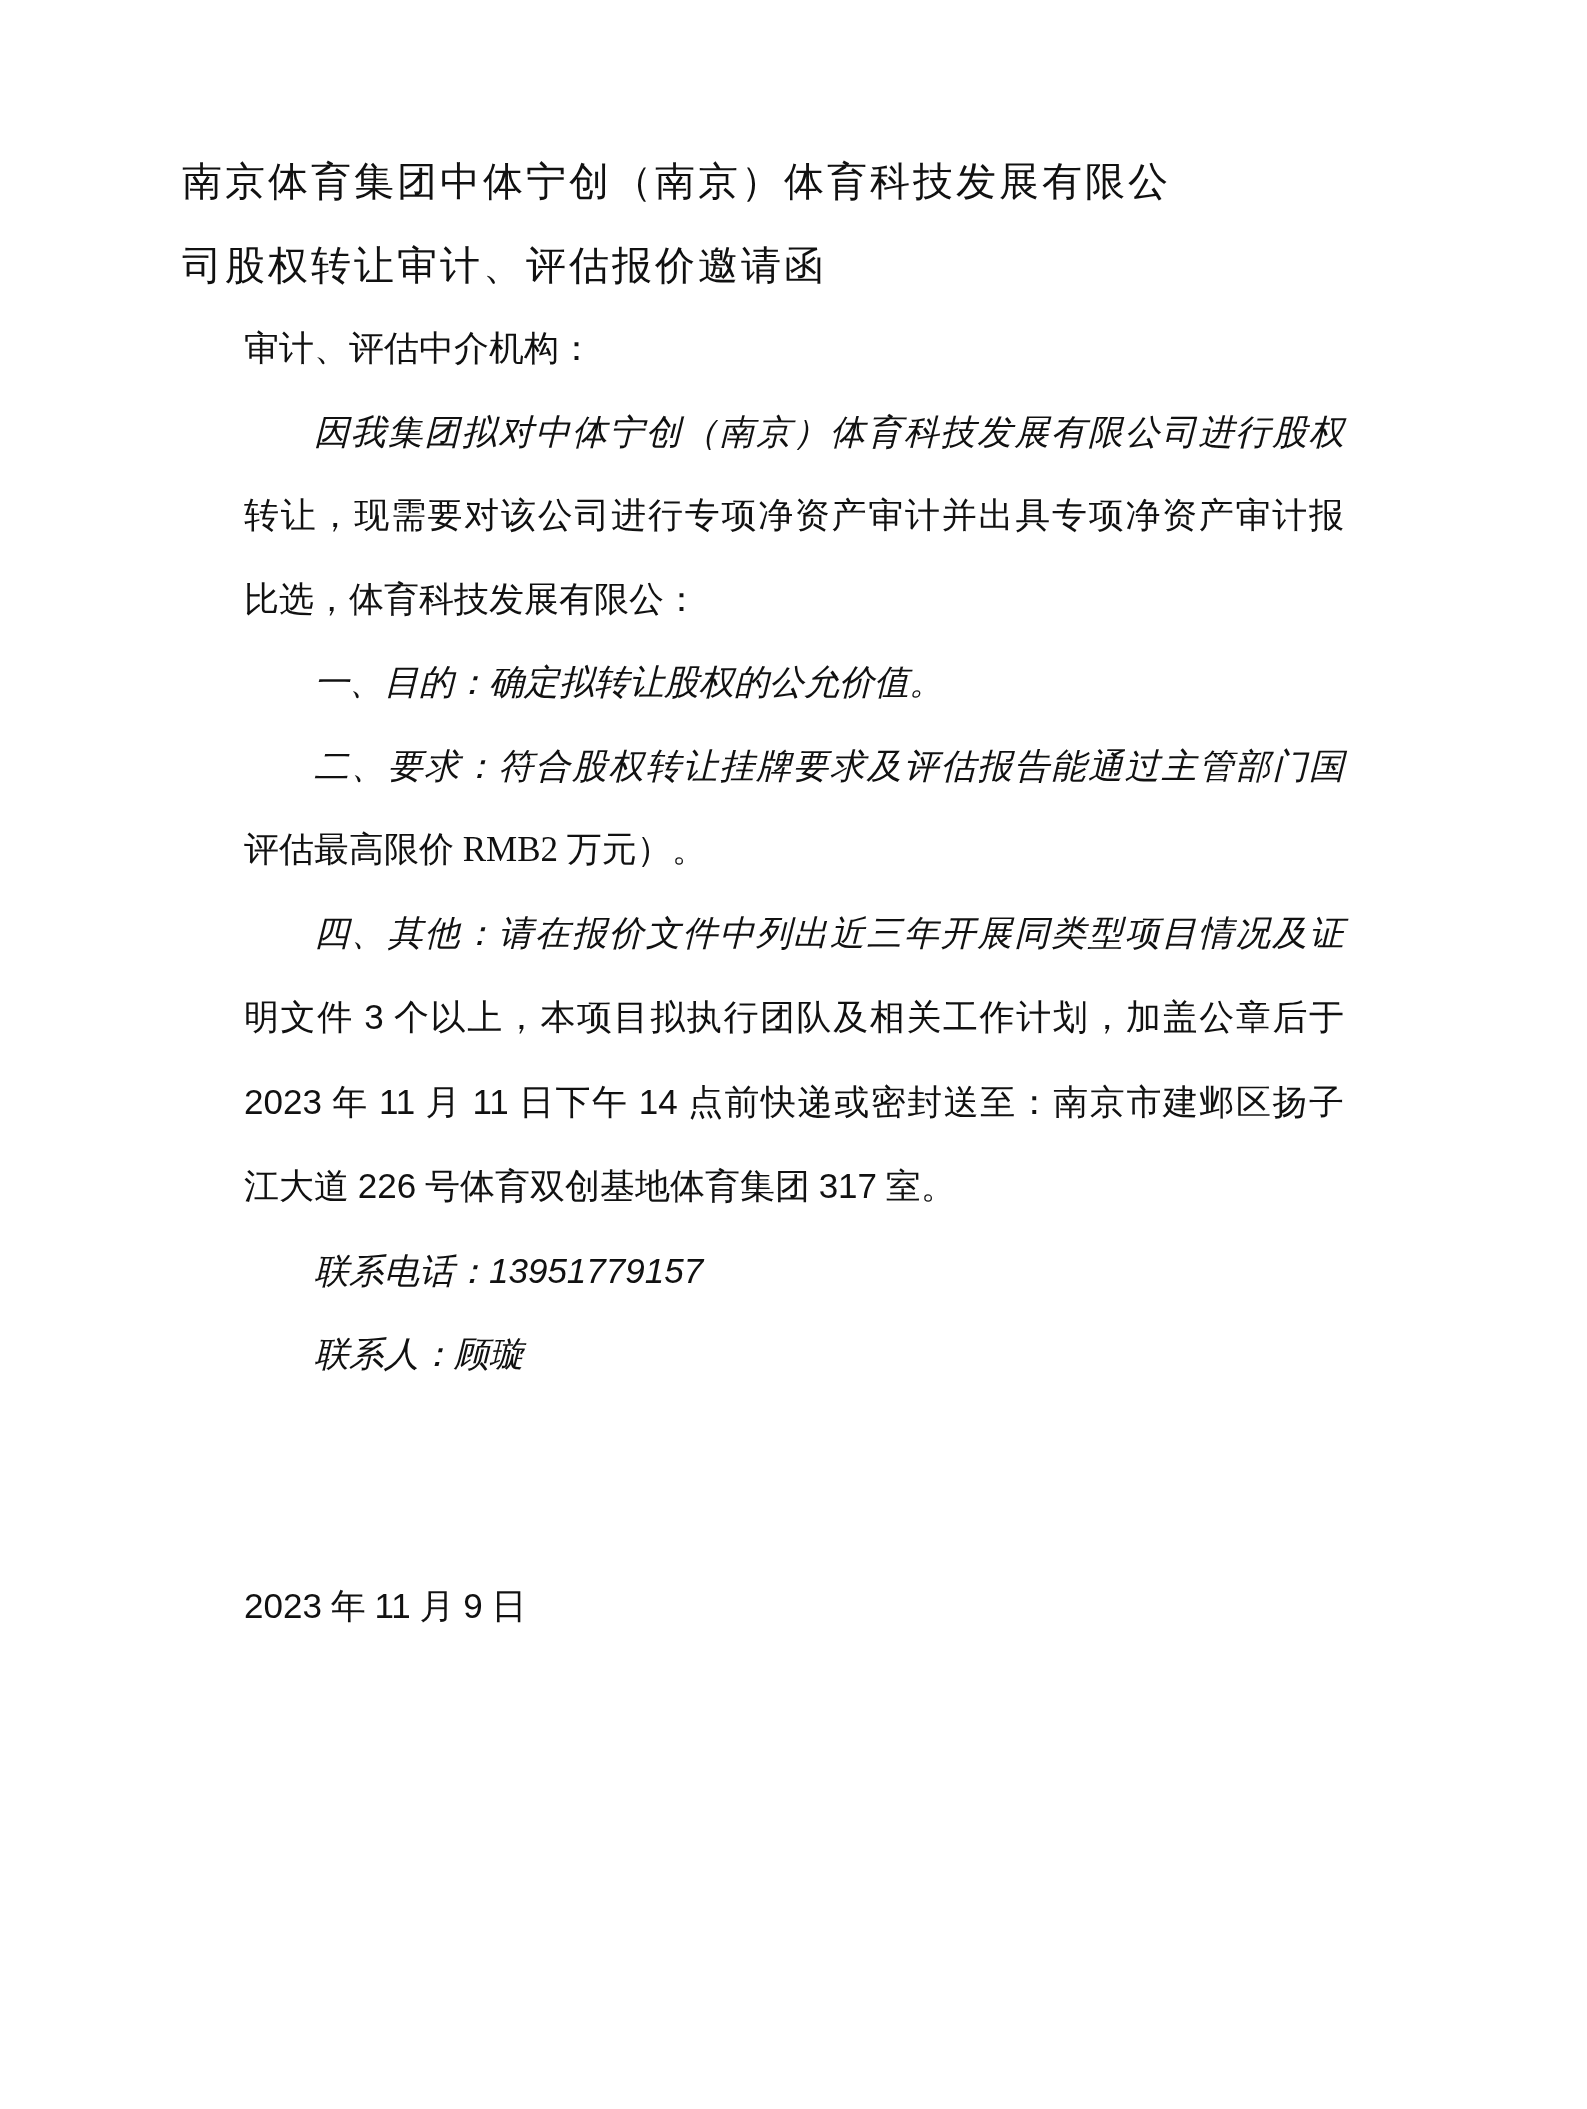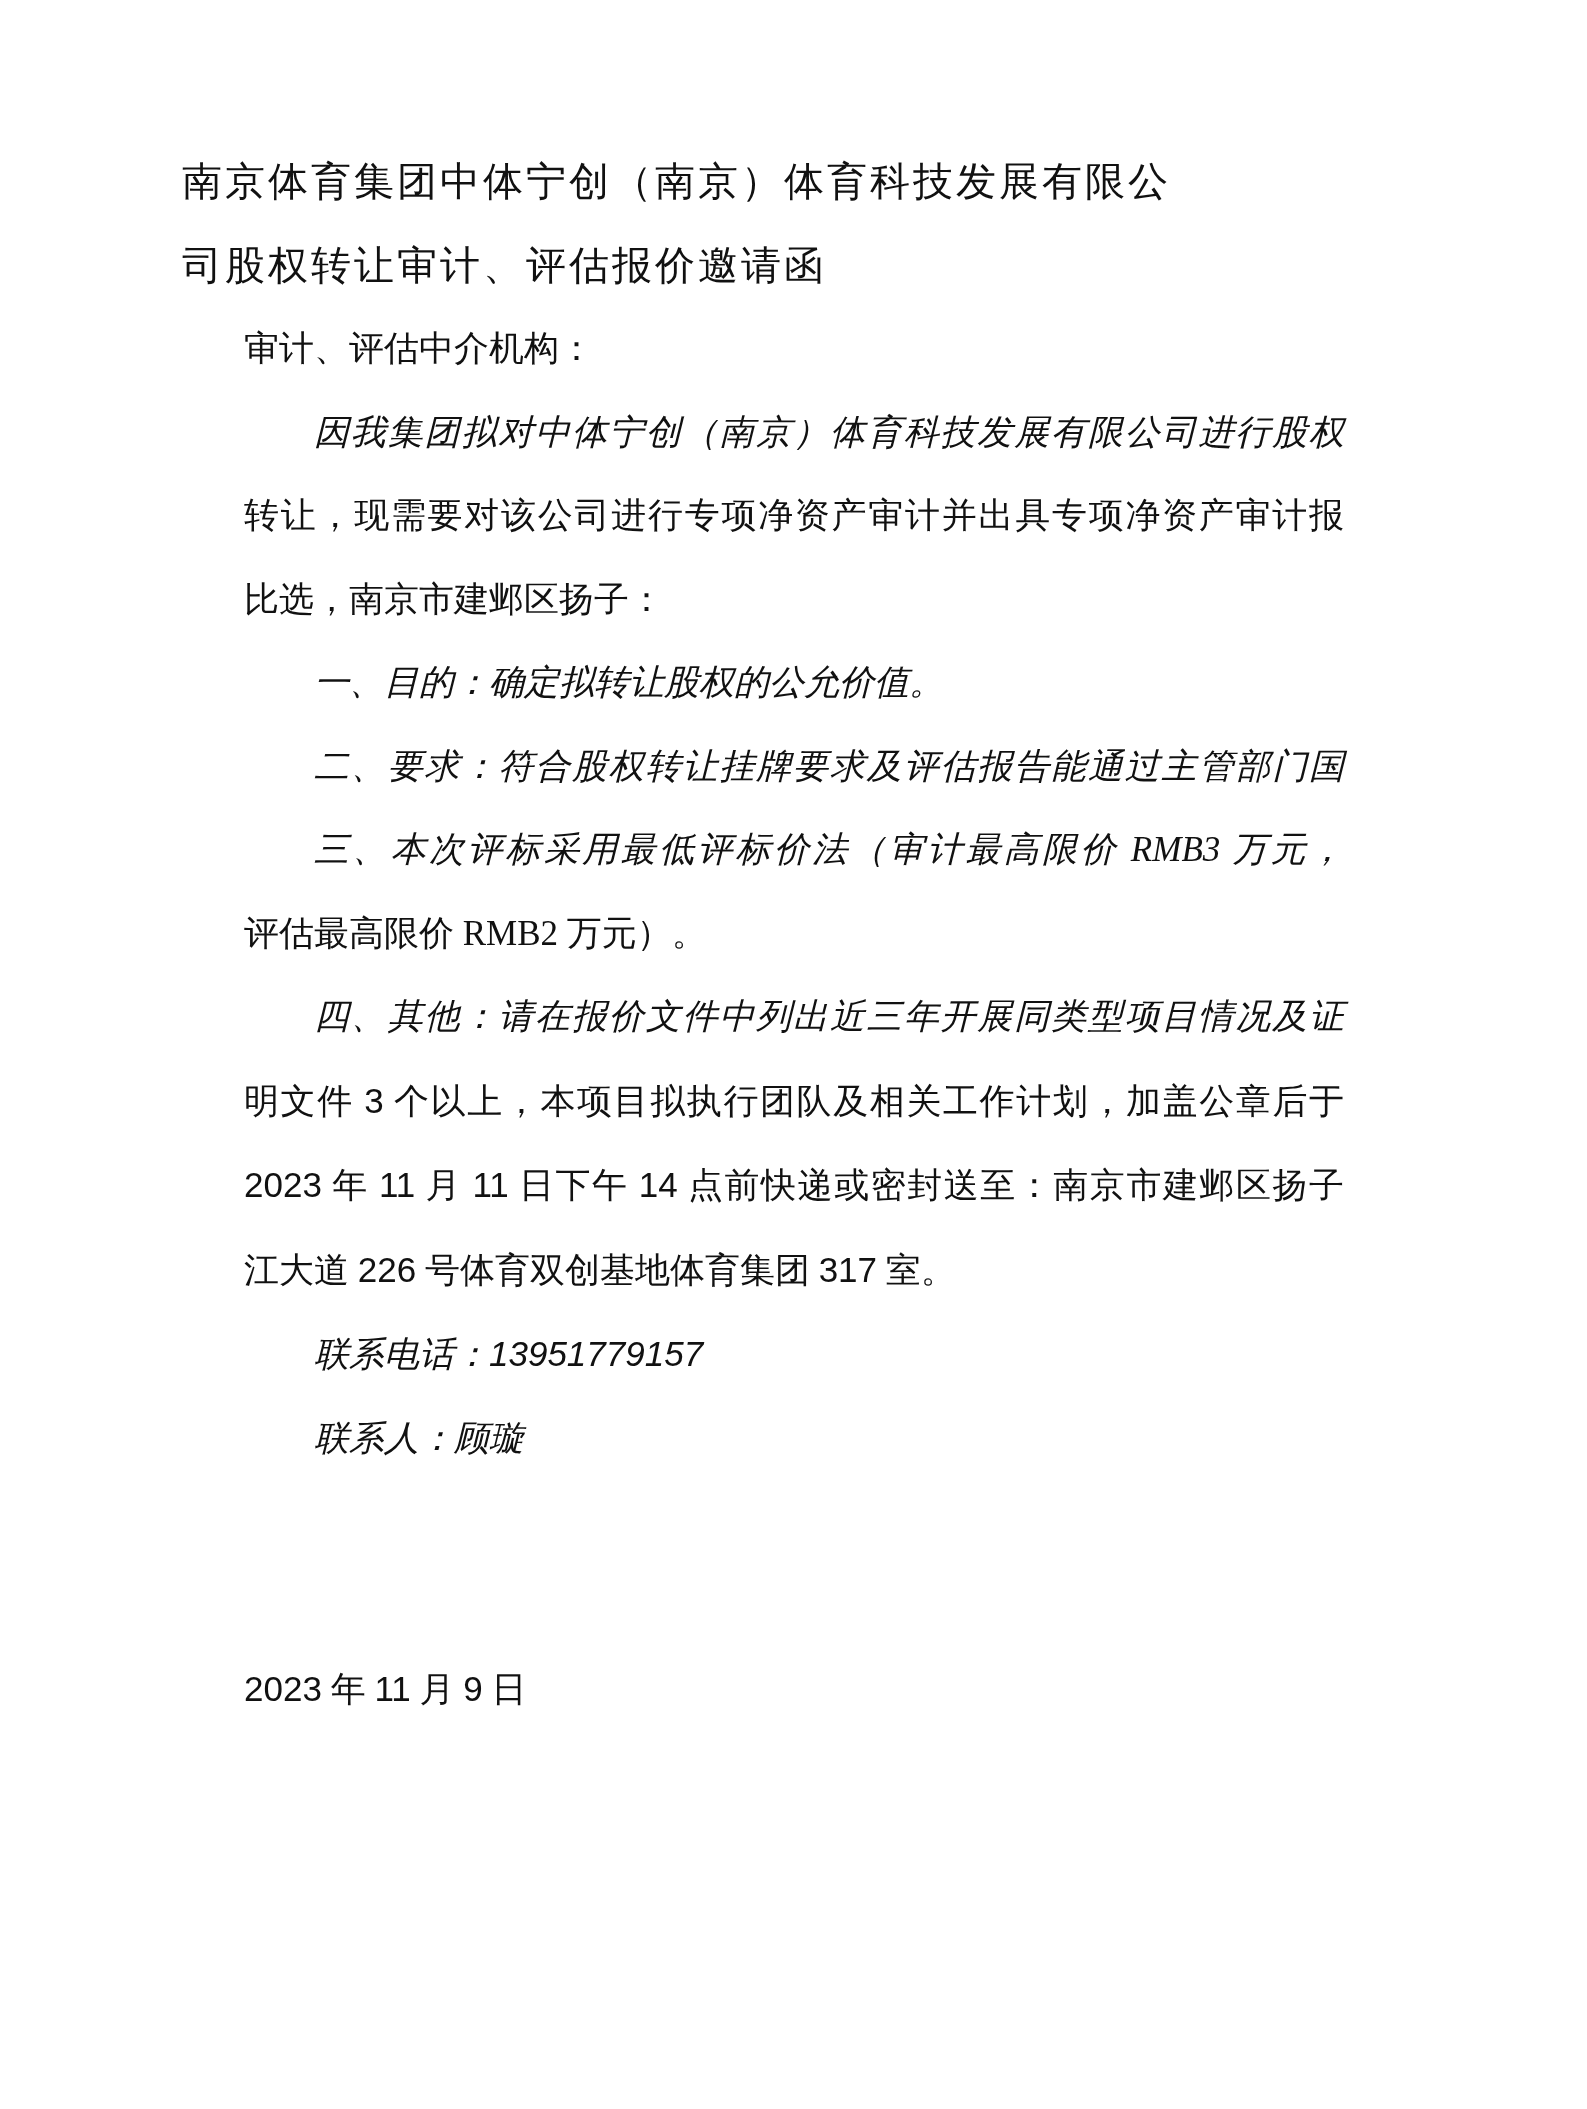--- a/index.html
+++ b/index.html
@@ -59,24 +59,23 @@
   <h1 class="title">
     <span class="tline">南京体育集团中体宁创（南京）体育科技发展有限公</span>
     <span class="tline">司股权转让审计、评估报价邀请函</span>
   </h1>
 
   <p class="line">审计、评估中介机构：</p>
 
   <div id="body-lines">
       <p class="line indent just"><span>因我集团拟对中体宁创（南京）体育科技发展有限公司进行股权</span></p>
       <p class="line just"><span>转让，现需要对该公司进行专项净资产审计并出具专项净资产审计报</span></p>
-      <p class="line"><span>比选，南京市建邺区扬子：</span></p>
+      <p class="line"><span>比选，体育科技发展有限公：</span></p>
       <p class="line indent"><span>一、目的：确定拟转让股权的公允价值。</span></p>
       <p class="line indent just"><span>二、要求：符合股权转让挂牌要求及评估报告能通过主管部门国</span></p>
-      <p class="line indent just"><span>三、本次评标采用最低评标价法（审计最高限价 RMB3 万元，</span></p>
       <p class="line"><span>评估最高限价 RMB2 万元）。</span></p>
       <p class="line indent just"><span>四、其他：请在报价文件中列出近三年开展同类型项目情况及证</span></p>
       <p class="line just"><span>明文件 </span><span class="f-sans">3</span><span> 个以上，本项目拟执行团队及相关工作计划，加盖公章后于</span></p>
       <p class="line just"><span class="f-sans">2023</span><span> 年 </span><span class="f-sans">11</span><span> 月 </span><span class="f-sans">11</span><span> 日下午 </span><span class="f-sans">14</span><span> 点前快递或密封送至：南京市建邺区扬子</span></p>
       <p class="line"><span>江大道 </span><span class="f-sans">226</span><span> 号体育双创基地体育集团 </span><span class="f-sans">317</span><span> 室。</span></p>
       <p class="line indent"><span>联系电话：</span><span class="f-sans">13951779157</span></p>
       <p class="line indent"><span>联系人：顾璇</span></p>
     </div>
 
   <div class="sig-gap"></div>

